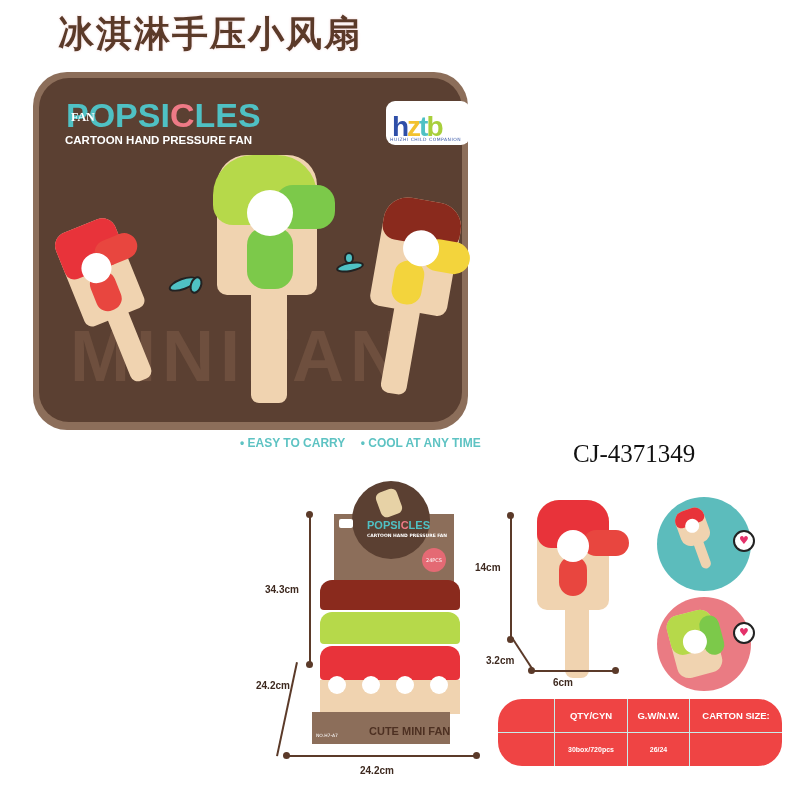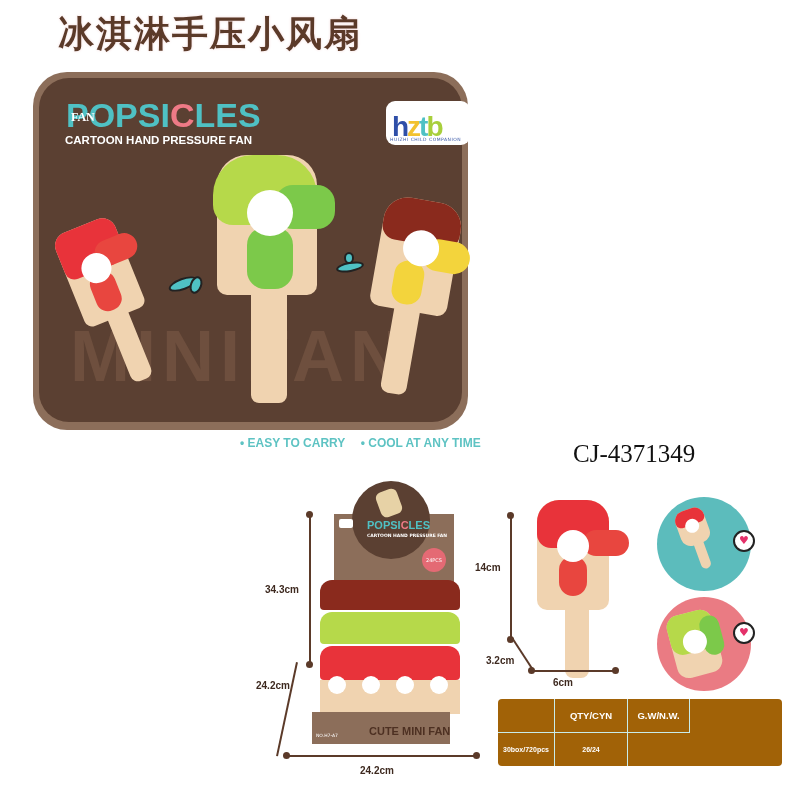--- a/index.html
+++ b/index.html
@@ -40,21 +40,21 @@
   .box-tray-no { left: 316px; top: 733px; font-size: 4.5px; color: #fff; }
 
   .pop { border-radius: 14px 14px 8px 8px; }
   .stick { background: #f0d3b0; border-radius: 0 0 8px 8px; }
   .fan-hub { background: #fff; border-radius: 50%; }
 
   .circle-teal { left: 657px; top: 497px; width: 94px; height: 94px; border-radius: 50%; background: #5cbcbc; }
   .circle-pink { left: 657px; top: 597px; width: 94px; height: 94px; border-radius: 50%; background: #ea7b83; }
   .heart-bubble { width: 22px; height: 22px; border-radius: 50%; background: #fff; border: 2px solid #222; color: #e4306a; font-size: 11px; text-align: center; line-height: 18px; }
 
-  .spec-table { left: 498px; top: 699px; width: 284px; height: 67px; background: #a16207; border-radius: 4px; overflow: hidden; display: grid; grid-template-columns: 57px 73px 62px 92px; grid-template-rows: 34px 33px; }
+  .spec-table { left: 498px; top: 699px; width: 284px; height: 67px; background: #ef4444; border-radius: 24px; overflow: hidden; display: grid; grid-template-columns: 57px 73px 62px 92px; grid-template-rows: 34px 33px; }
   .spec-cell { border-right: 1px solid #c8ecea; border-bottom: 1px solid #c8ecea; color: #fff; display: flex; align-items: center; justify-content: center; text-align: center; font-family: "Liberation Sans", sans-serif; font-weight: bold; }
   .spec-cell:nth-child(4n) { border-right: none; }
   .spec-cell.h { font-size: 9.5px; }
   .spec-cell.v { font-size: 7px; border-bottom: none; }
   .spec-cell.v.big { font-size: 9px; line-height: 10px; }
 </style>
 </head>
 <body>
 
 <div class="abs page-title">冰淇淋手压小风扇</div>
@@ -178,16 +178,17 @@
   <div class="abs" style="left:0;top:0;width:46px;height:40px;background:#b6d94a;border-radius:12px;"></div>
   <div class="abs" style="left:32px;top:8px;width:20px;height:40px;background:#7cc94a;border-radius:10px;"></div>
   <div class="abs fan-hub" style="left:12px;top:18px;width:24px;height:24px;"></div>
 </div>
 <div class="abs heart-bubble" style="left:733px;top:622px;">♥</div>
 
 <div class="abs spec-table">
   <div class="spec-cell h"></div>
   <div class="spec-cell h">QTY/CYN</div>
   <div class="spec-cell h">G.W/N.W.</div>
+  <div class="spec-cell h">CARTON SIZE:</div>
   <div class="spec-cell v"></div>
   <div class="spec-cell v">30box/720pcs</div>
   <div class="spec-cell v">26/24</div>
 </div>
 
 </body></html>

